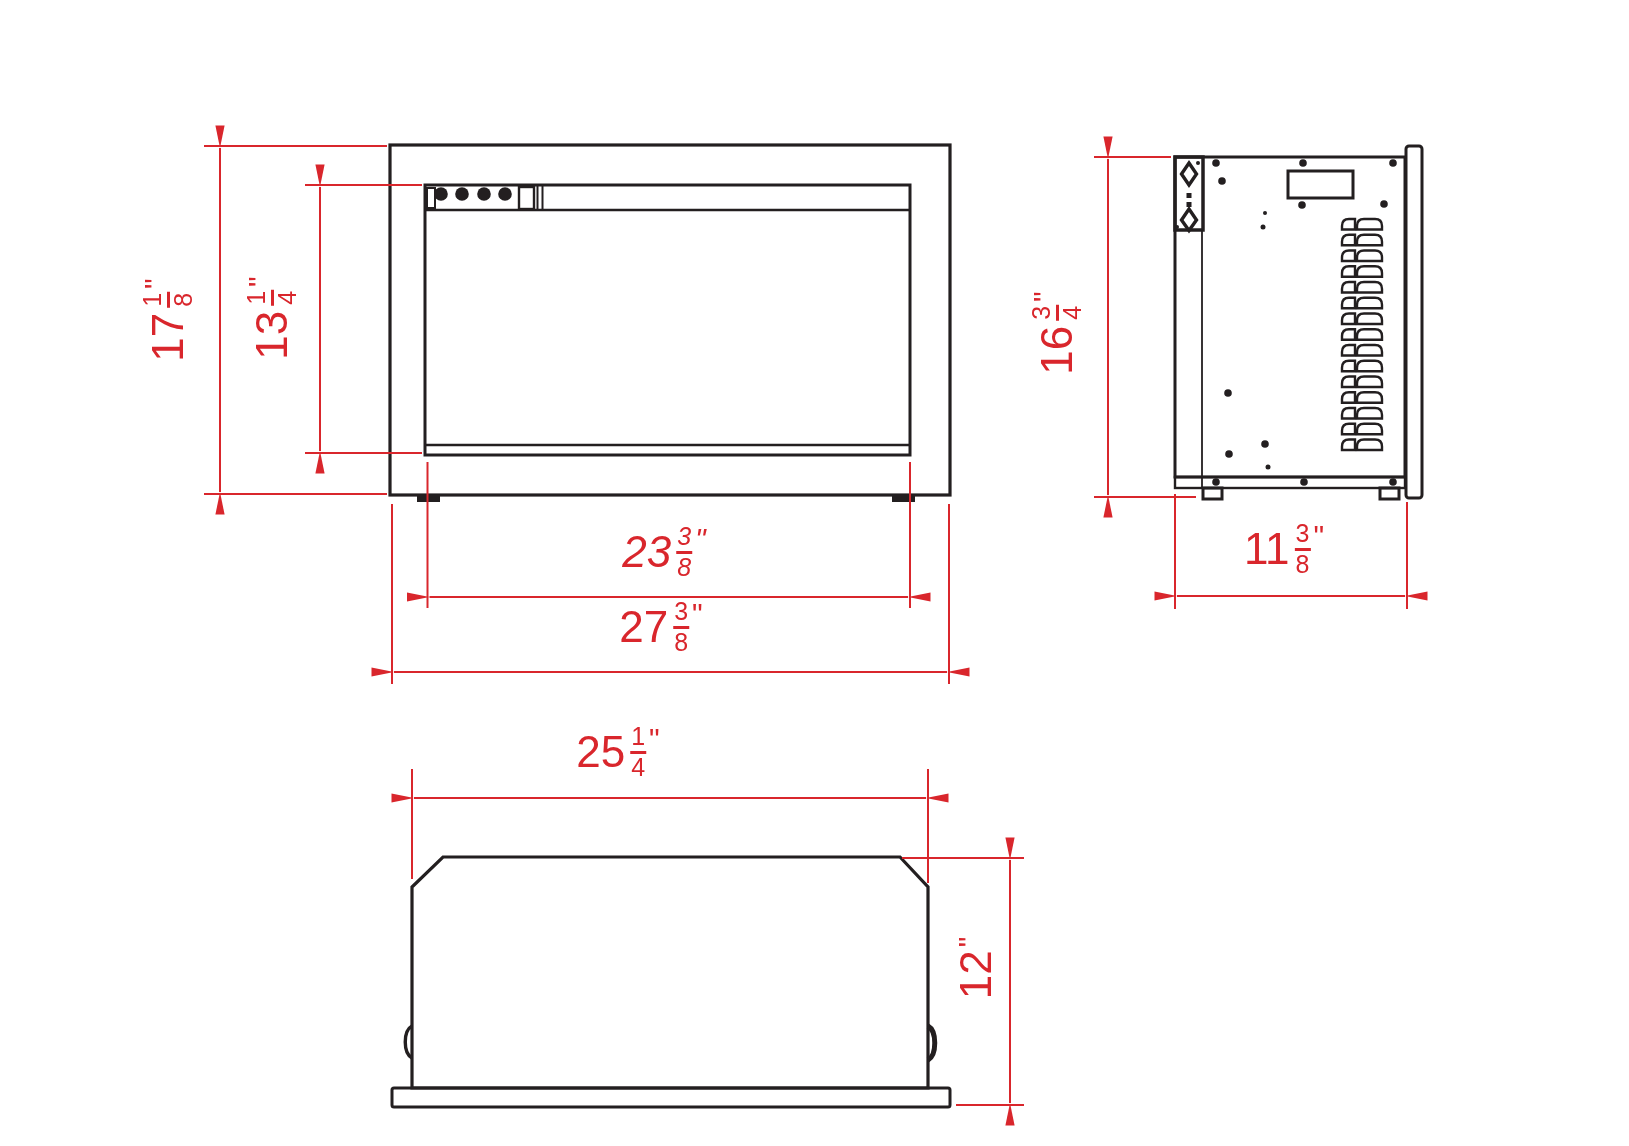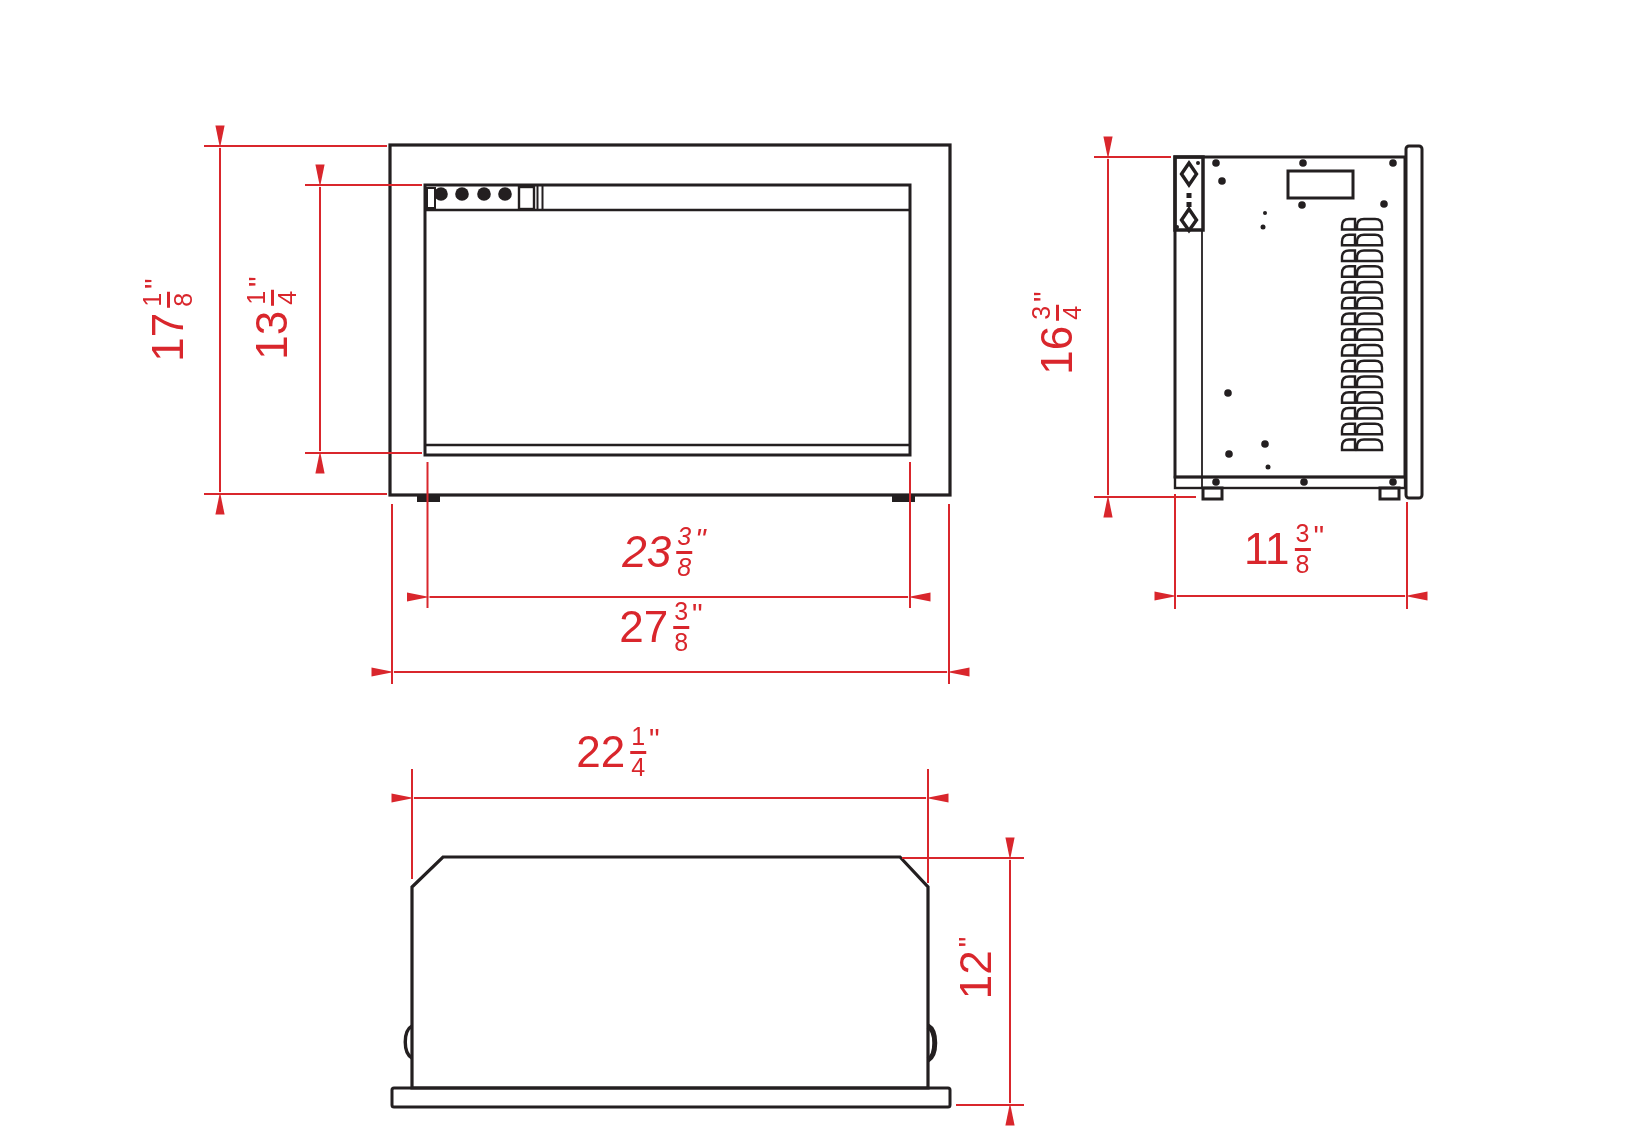--- a/index.html
+++ b/index.html
@@ -202,21 +202,21 @@
   <div class="dim-label" style="left:1284px;top:549px;">
     <span class="whole">11</span>
     <span class="frac">
       <span class="num">3</span>
       <span class="den">8</span>
     </span>
     <span class="unit">"</span>
   </div>
 
   <div class="dim-label" style="left:618px;top:752px;">
-    <span class="whole">22</span>
+    <span class="whole">25</span>
     <span class="frac">
       <span class="num">1</span>
       <span class="den">4</span>
     </span>
     <span class="unit">"</span>
   </div>
 
   <div class="dim-label rot no-frac" style="left:976px;top:968px;">
     <span class="whole">12</span>
 

